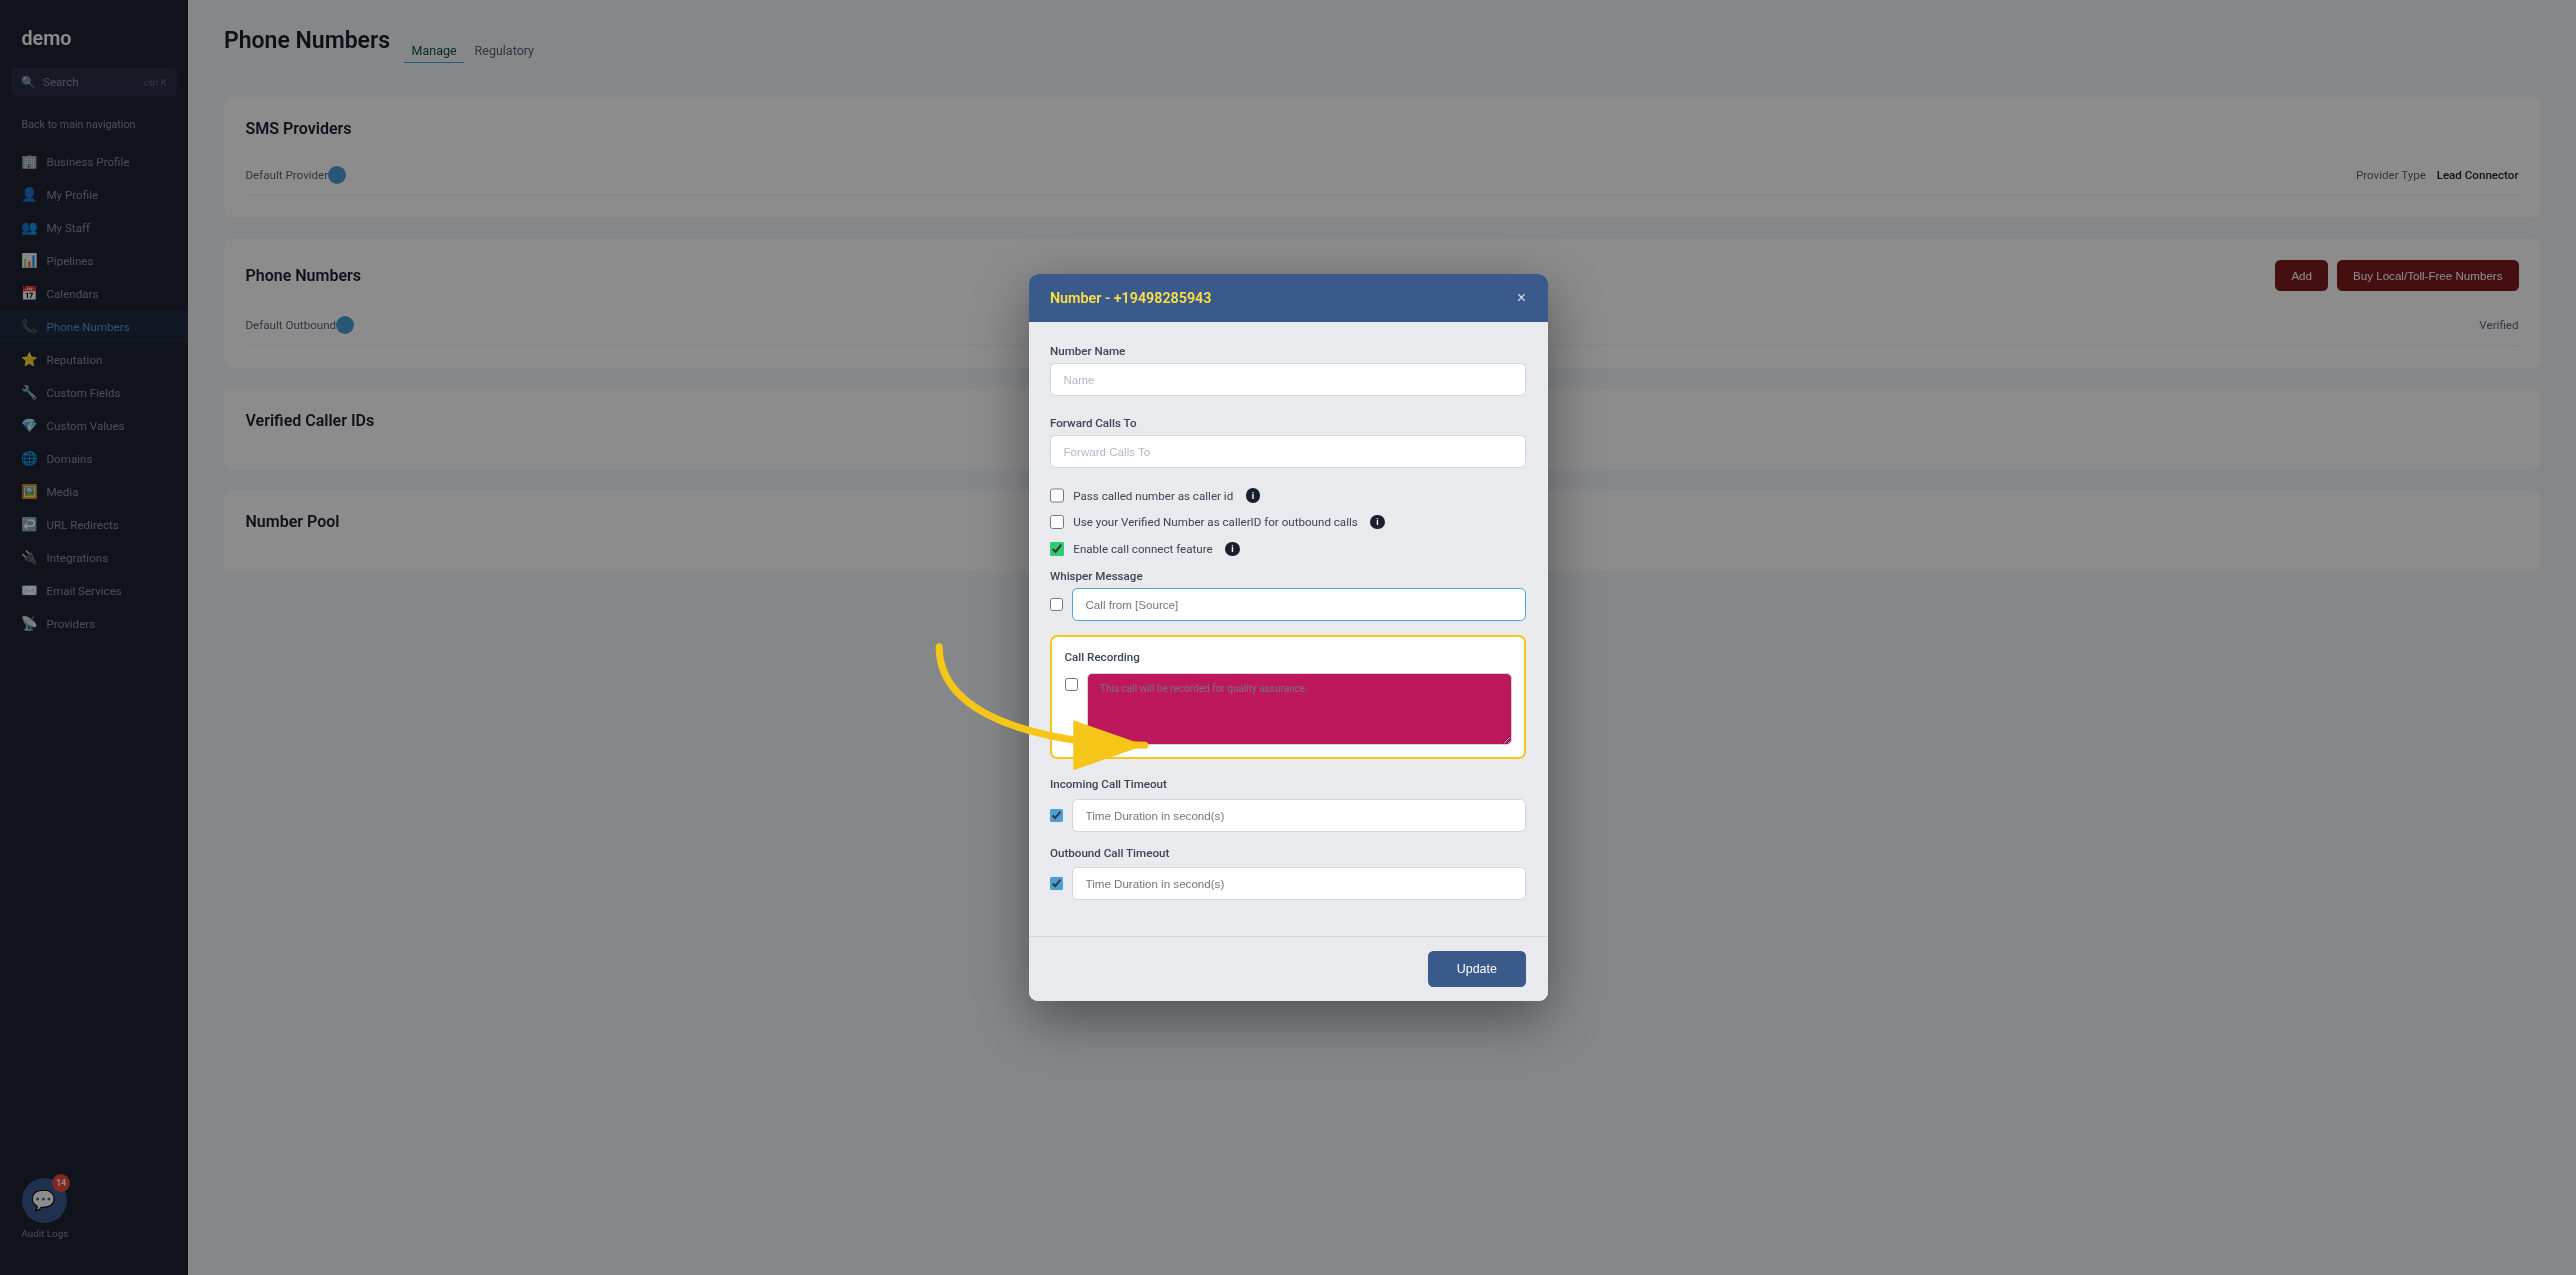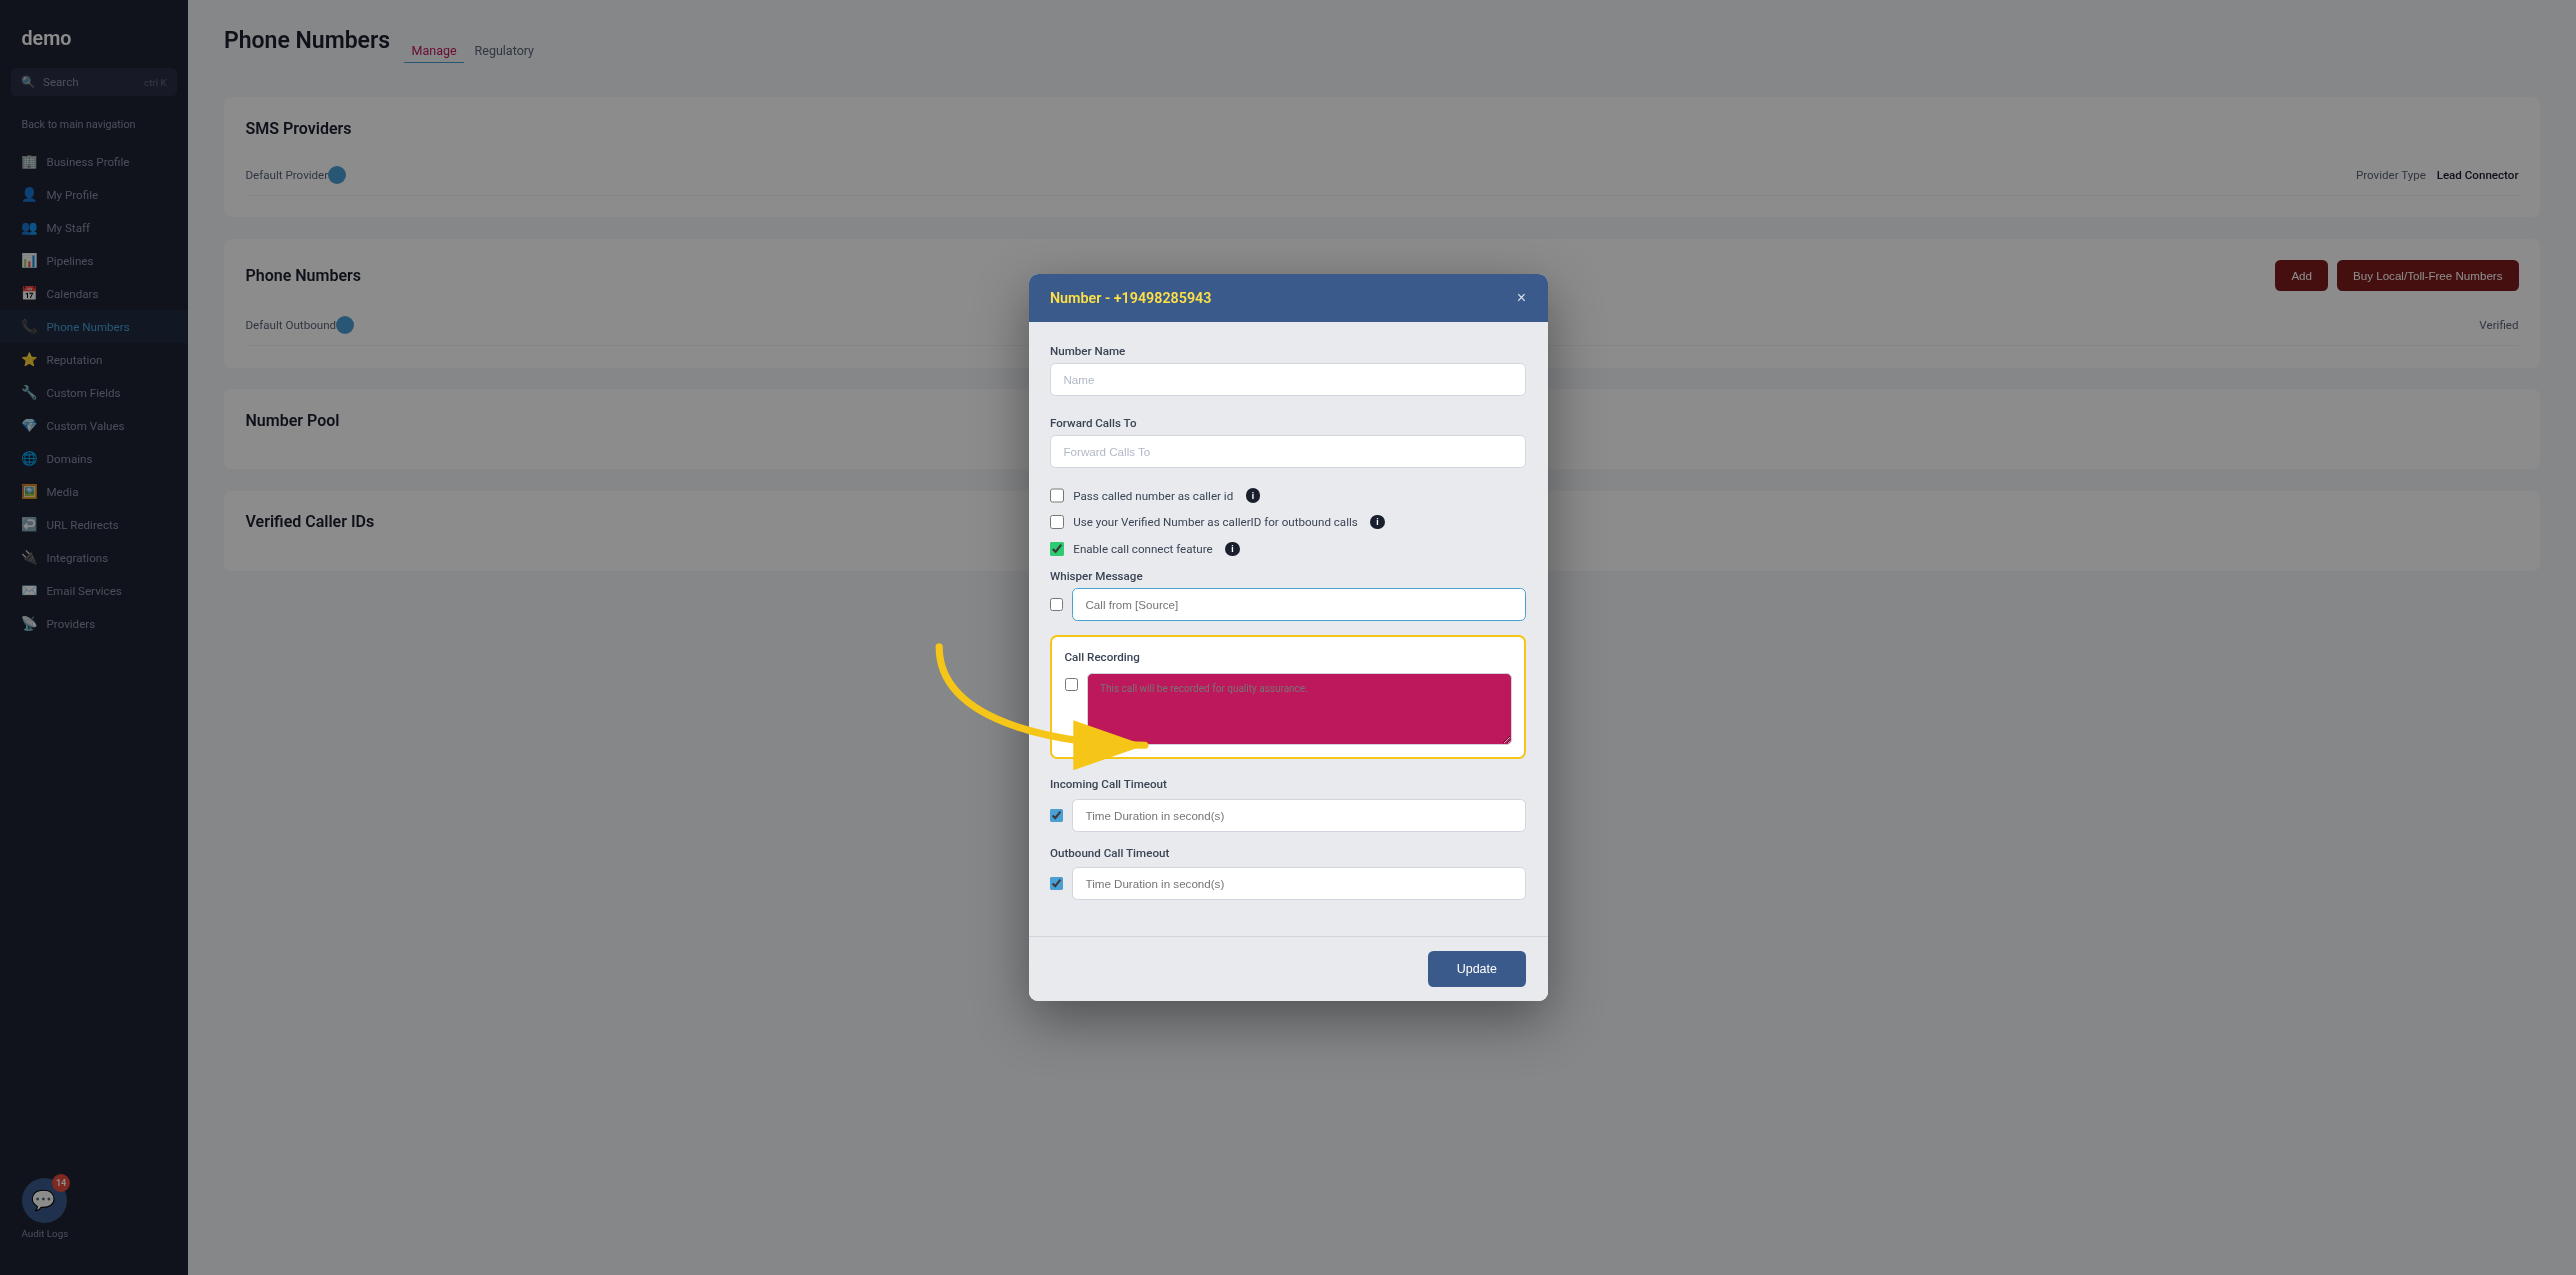--- a/index.html
+++ b/index.html
@@ -88,21 +88,21 @@
       display: flex;
       gap: 3.6px;
     }
     .page-tab {
       font-size: 12.5px;
       color: #5a6478;
       padding: 3.6px 7.2px;
       cursor: pointer;
     }
     .page-tab.active {
-      color: #be185d;
+      color: #14532d;
       border-bottom: 1.8px solid #4a9fd5;
     }
 
     .section-title {
       font-size: 16px;
       font-weight: 600;
       color: #1a1f2e;
       margin-bottom: 18px;
     }
 
@@ -493,25 +493,25 @@
         </div>
       </div>
       <div class="provider-row">
         <span class="provider-label">Default Outbound</span>
         <span class="blue-circle"></span>
         <span class="provider-label" style="margin-left:auto;">Verified</span>
       </div>
     </div>
 
     <div class="content-card">
+      <div class="section-title">Verified Caller IDs</div>
+    </div>
+
+    <div class="content-card">
       <div class="section-title">Number Pool</div>
-    </div>
-
-    <div class="content-card">
-      <div class="section-title">Verified Caller IDs</div>
     </div>
   </div>
 </div>
 
 <div class="overlay">
 
   <div class="modal">
 
     <div class="modal-header">
       <span class="modal-title">Number - +19498285943</span>

